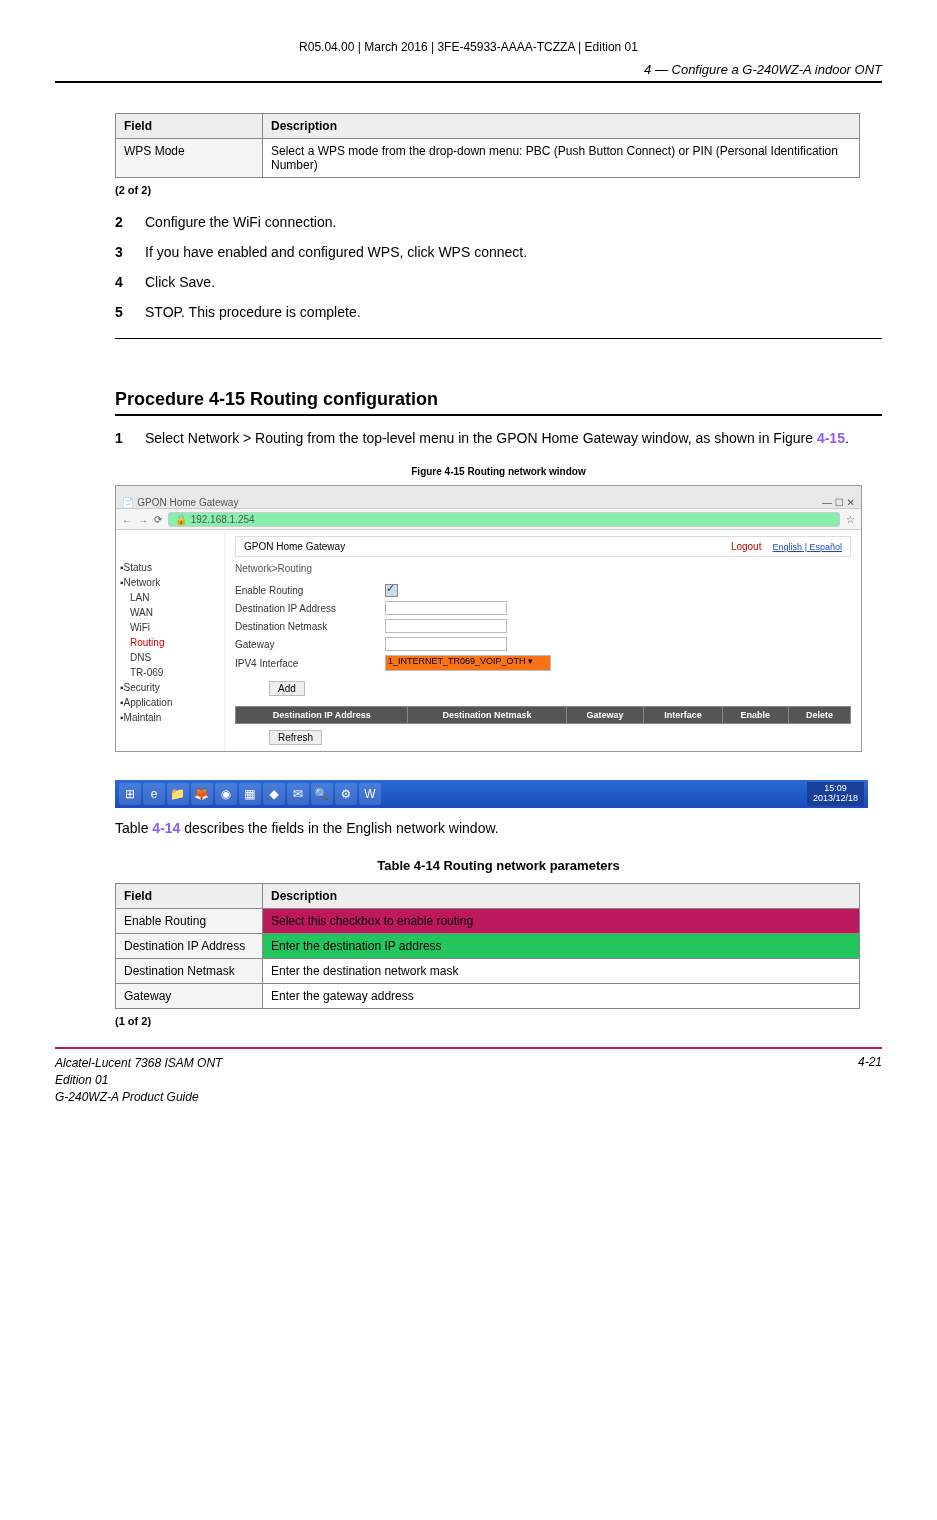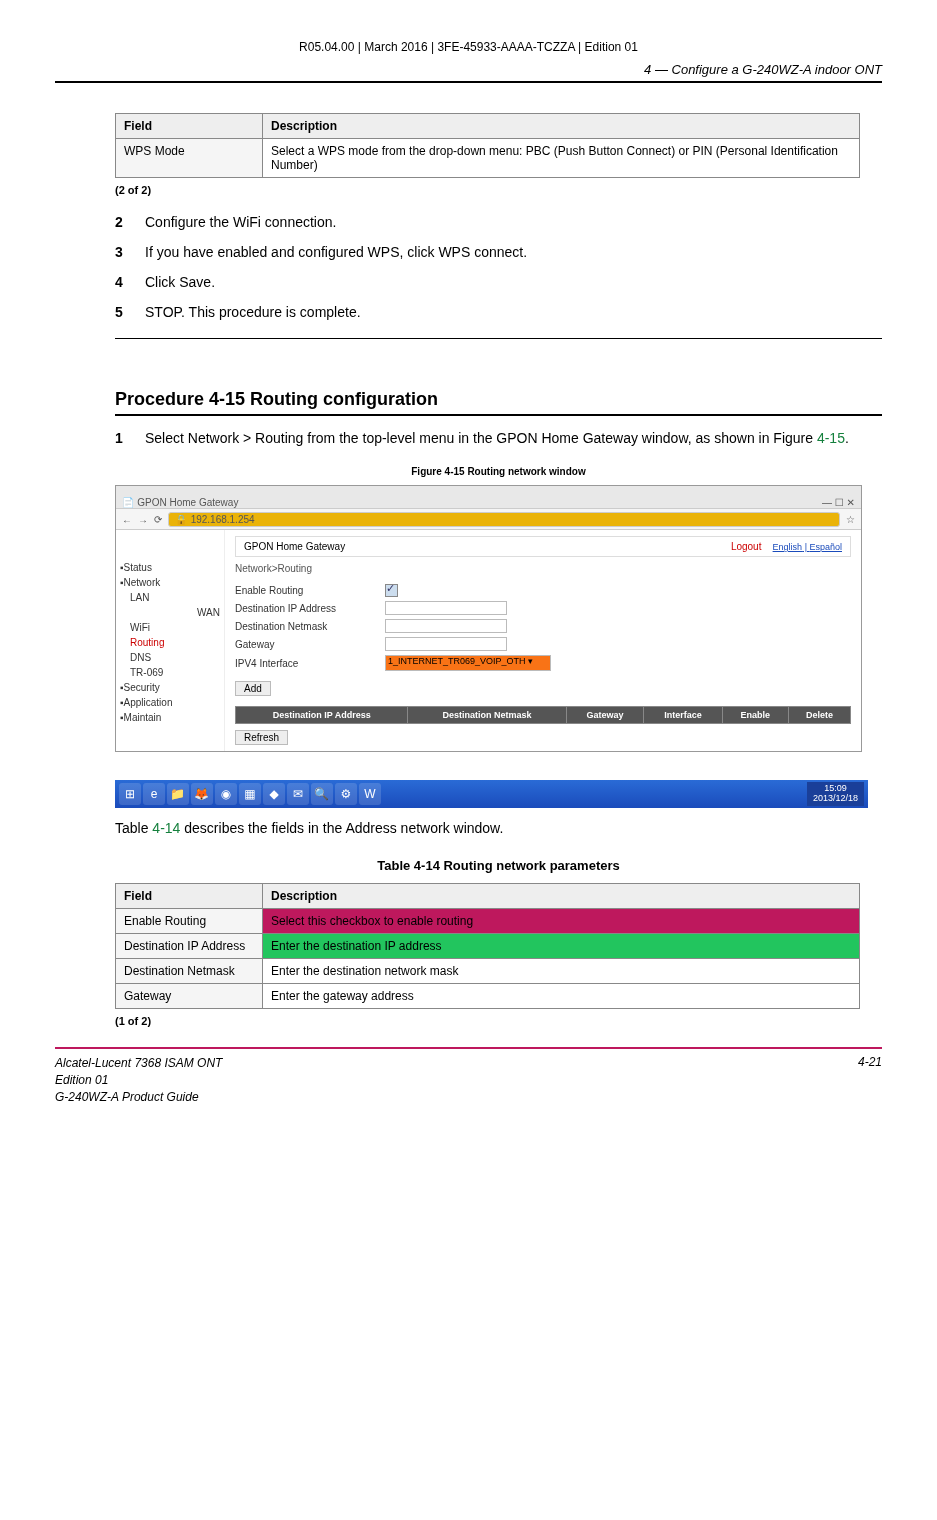--- a/index.html
+++ b/index.html
@@ -65,21 +65,21 @@
     width: 30px;
     flex-shrink: 0;
   }
   .hr { border-top: 1px solid #000; margin: 18px 0 50px 60px; }
   .proc-title {
     font-size: 18px;
     font-weight: bold;
     margin: 0 0 4px 60px;
   }
   .proc-hr { border-top: 2px solid #000; margin: 0 0 14px 60px; }
-  .fig-ref { color: #15803d; }
+  .fig-ref { color: #8b5cf6; font-weight: bold; }
   .fig-caption {
     text-align: center;
     font-weight: bold;
     font-size: 10px;
     margin: 20px 0 8px 60px;
   }
   .fig-box {
     margin-left: 60px;
     width: 745px;
     border: 1px solid #999;
@@ -99,21 +99,21 @@
     height: 20px;
     background: #f5f5f5;
     border-bottom: 1px solid #ccc;
     display:flex;
     align-items:center;
     font-size:10px;
     padding:0 6px;
     color:#555;
     gap:6px;
   }
-  .addr-bar .addr { background:#eab308; border:1px solid #ccc; border-radius:3px; padding:1px 6px; flex:1; font-size:10px; }
+  .addr-bar .addr { background:#86efac; border:1px solid #ccc; border-radius:3px; padding:1px 6px; flex:1; font-size:10px; }
   .app-area {
     display:flex;
     min-height: 210px;
     background: #fff;
     font-size: 10px;
   }
   .sidebar {
     width: 100px;
     border-right: 1px solid #eee;
     padding: 30px 4px 4px 4px;
@@ -135,20 +135,21 @@
   .form-row { display:flex; align-items:center; margin:4px 0; font-size:10px; }
   .form-row .lbl { width:150px; color:#333; }
   .form-row .inp { border:1px solid #bbb; height:12px; width:120px; background:#fff; }
   .form-row .sel { border:1px solid #bbb; height:14px; width:160px; background:#f97316; font-size:9px; padding:0 2px; }
   .add-btn, .refresh-btn {
     border:1px solid #bbb;
     background:#eee;
     font-size:10px;
     padding:1px 8px;
     margin-top:6px;
+    margin-left:34px;
   }
   .routing-table {
     margin-top:10px;
     border-collapse: collapse;
     width:100%;
   }
   .routing-table th {
     background:#555;
     color:#fff;
     font-size:9px;
@@ -270,21 +271,21 @@
     <span>→</span>
     <span>⟳</span>
     <span class="addr">🔒 <span>192.168.1.254</span></span>
     <span>☆</span>
   </div>
   <div class="app-area">
     <div class="sidebar">
       <div class="item">▪<span>Status</span></div>
       <div class="item">▪<span>Network</span></div>
       <div class="item" style="padding-left:10px;"><span>LAN</span></div>
-      <div class="item" style="padding-left:10px;text-align:right;"><span>WAN</span></div>
+      <div class="item" style="padding-left:10px;"><span>WAN</span></div>
       <div class="item" style="padding-left:10px;"><span>WiFi</span></div>
       <div class="item active" style="padding-left:10px;"><span>Routing</span></div>
       <div class="item" style="padding-left:10px;"><span>DNS</span></div>
       <div class="item" style="padding-left:10px;"><span>TR-069</span></div>
       <div class="item">▪<span>Security</span></div>
       <div class="item">▪<span>Application</span></div>
       <div class="item">▪<span>Maintain</span></div>
     </div>
     <div class="main-area">
       <div class="top-header">
@@ -347,21 +348,21 @@
   <div class="tb-icon">⚙</div>
   <div class="tb-icon">W</div>
   <div class="tb-spacer"></div>
   <div class="tb-clock">
     <div>15:09</div>
     <div>2013/12/18</div>
   </div>
 </div>
 
 <div class="below-fig-text">
-  <span>Table </span><span class="fig-ref">4-14</span><span> describes the fields in the Address network window.</span>
+  <span>Table </span><span class="fig-ref">4-14</span><span> describes the fields in the English network window.</span>
 </div>
 
 <div class="table-caption">Table 4-14 Routing network parameters</div>
 
 <table class="param-table">
   <tbody>
       <tr>
     <th>Field</th>
     <th>Description</th>
   </tr>

